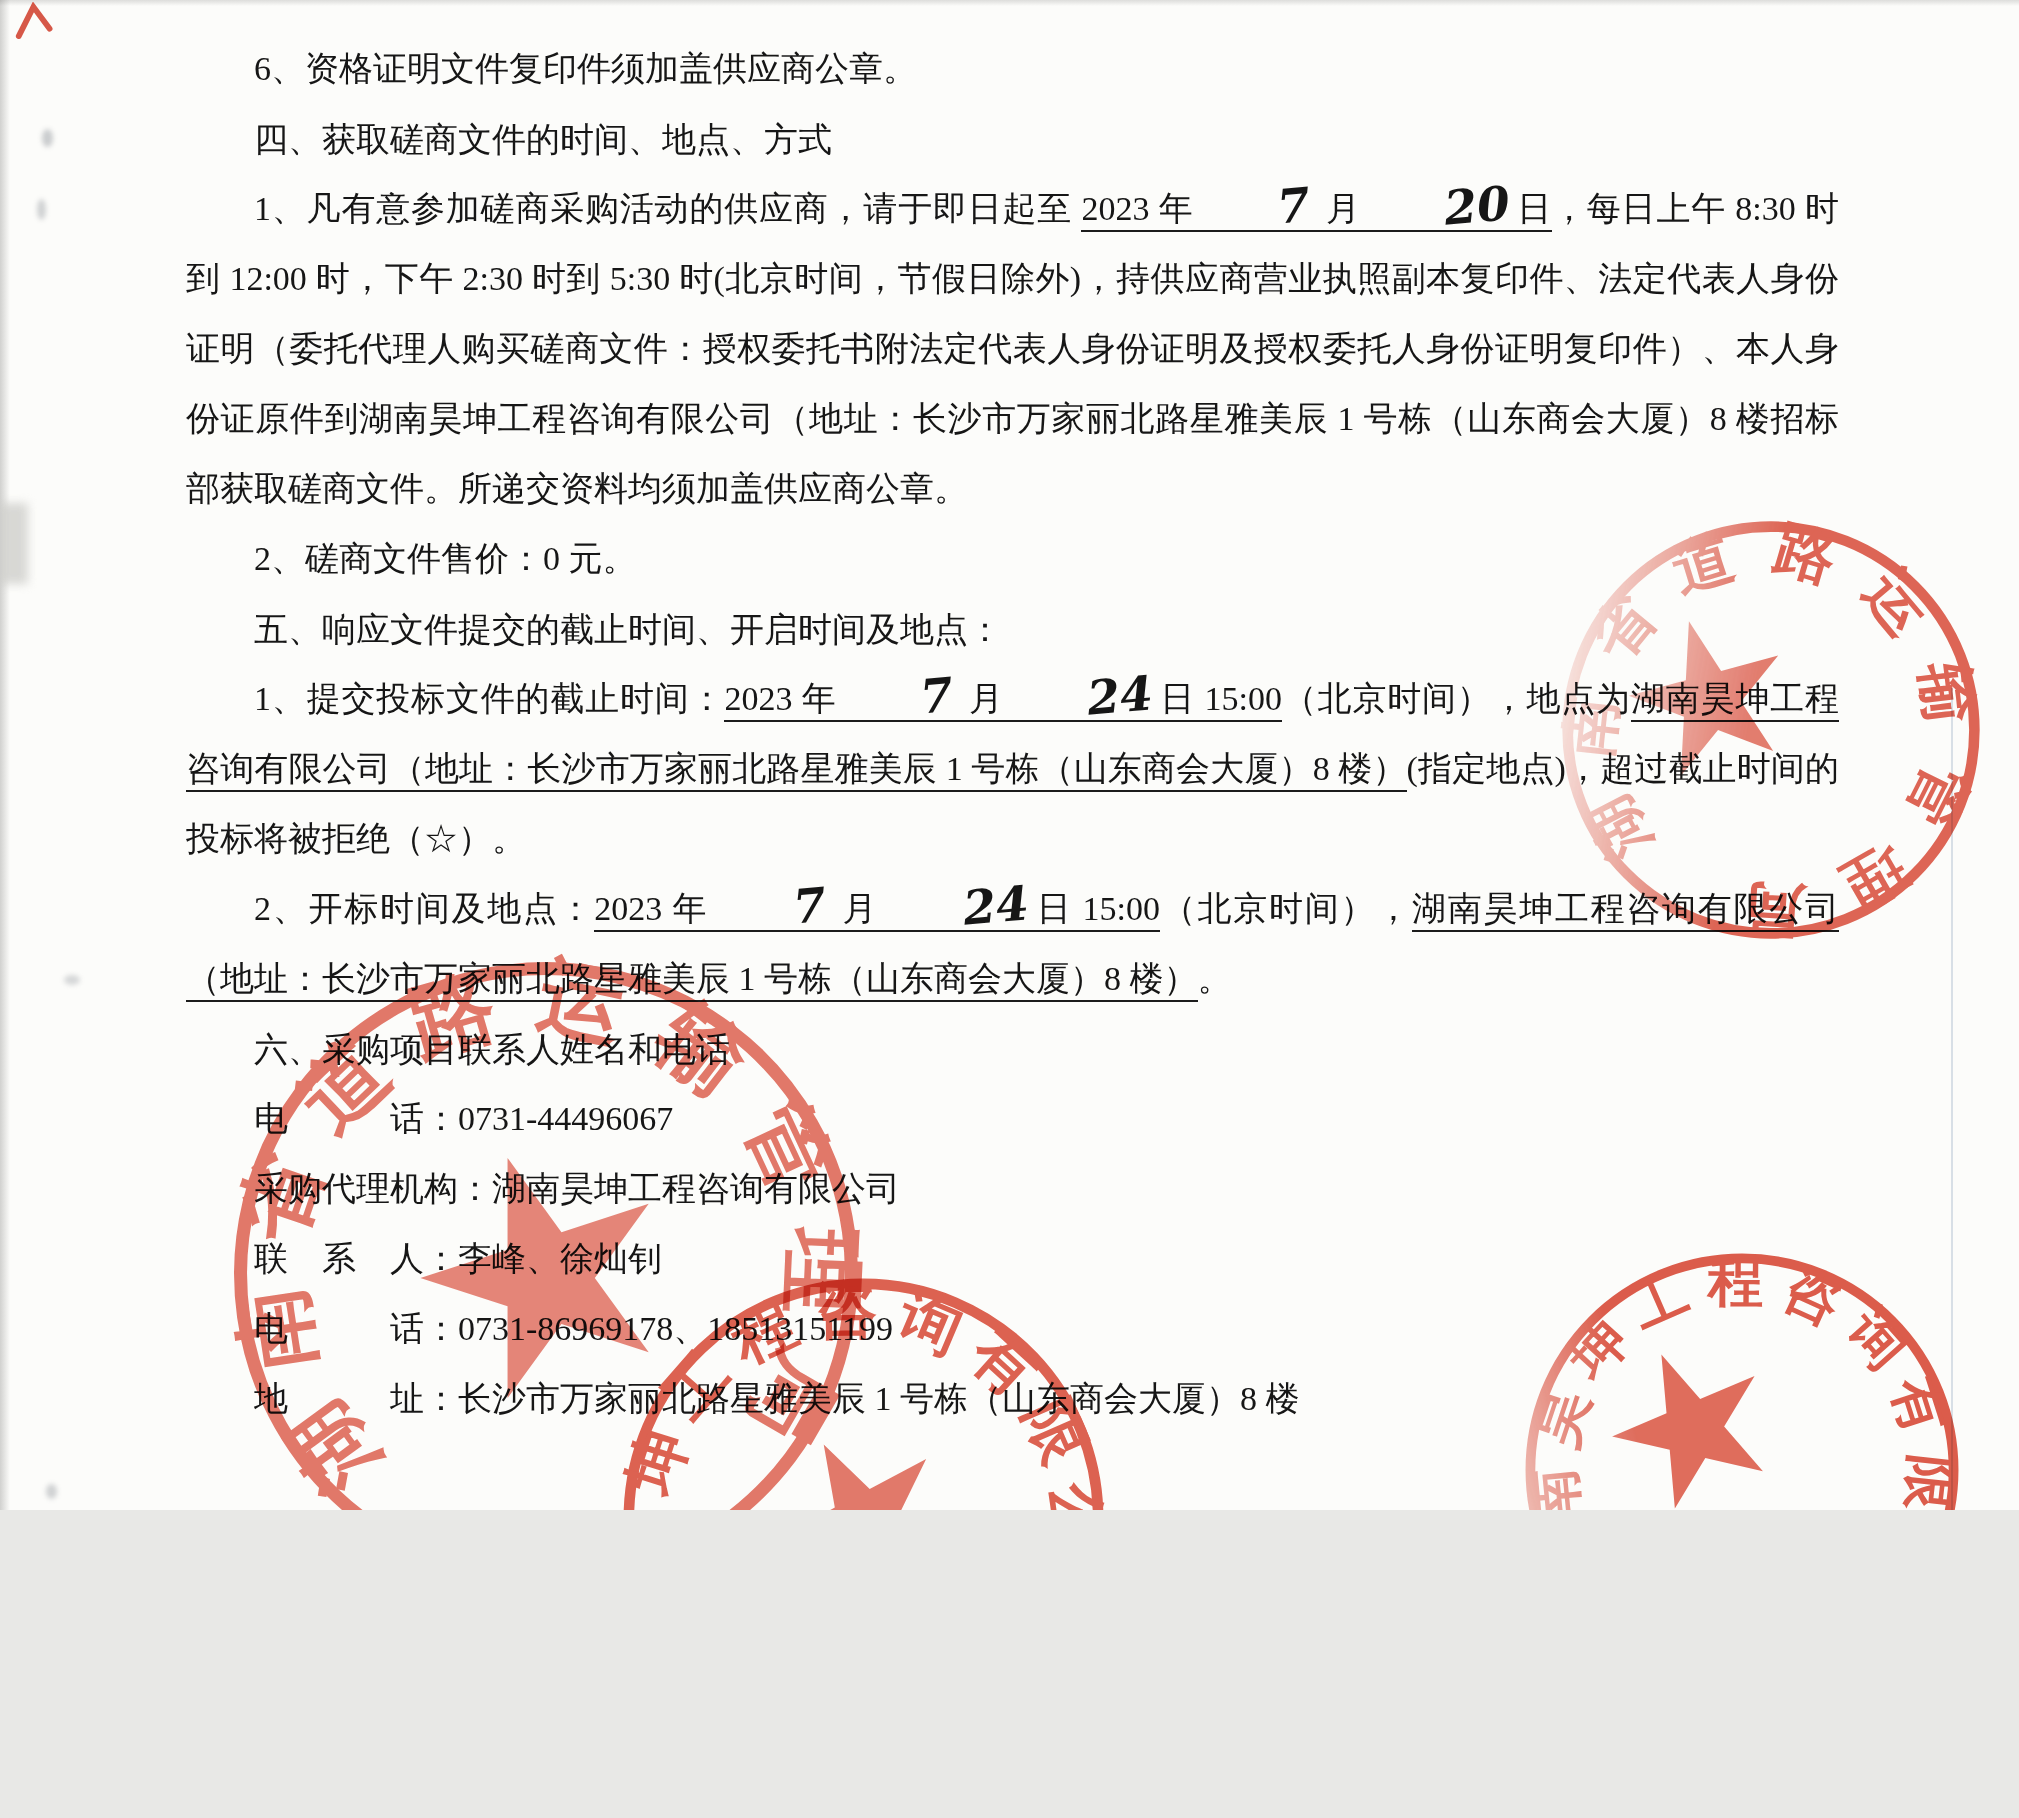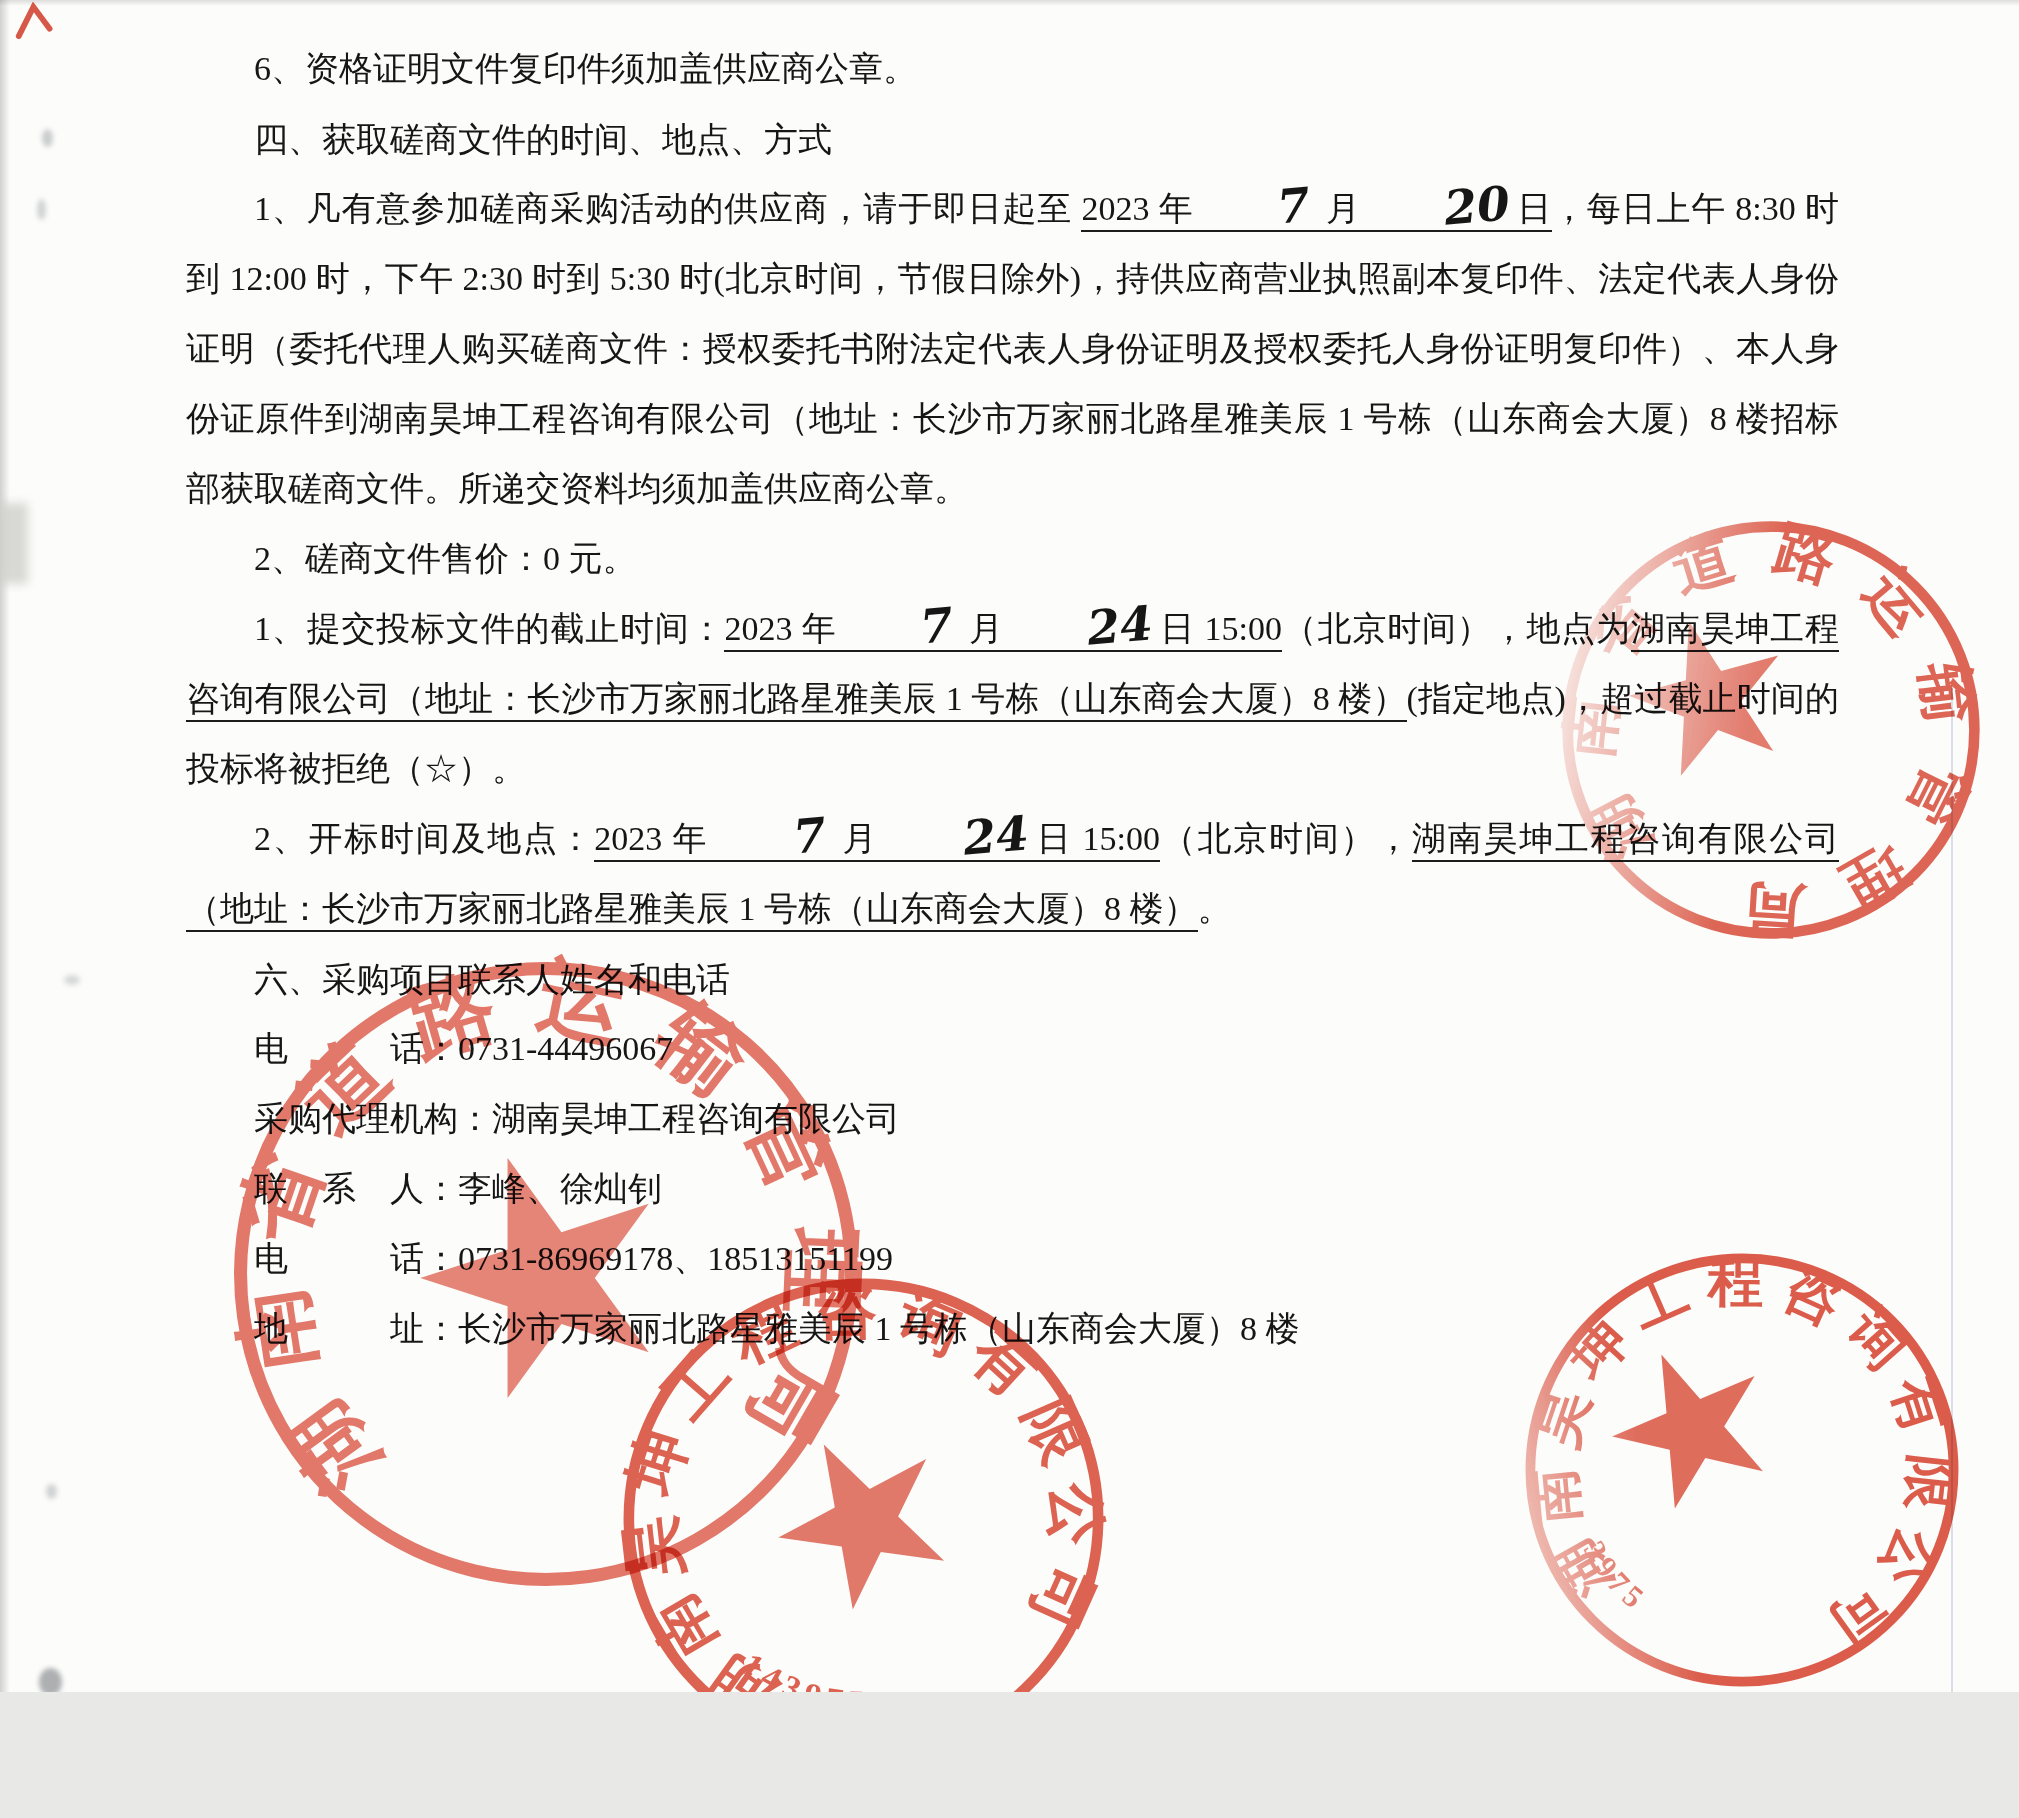--- a/index.html
+++ b/index.html
@@ -1,17 +1,17 @@
 <!DOCTYPE html>
 <html style="font-size:13px"><head>
 <meta charset="utf-8">
 <style>
   html,body{margin:0;padding:0;background:#e8e8e6;}
   .page{
-    position:relative;width:2019px;height:1692px;overflow:hidden;
+    position:relative;width:2019px;height:1510px;overflow:hidden;
     background:#fcfcfa;
     font-family:"Liberation Serif","DejaVu Serif",serif;
     color:#161616;
   }
   .doc{
     position:absolute;left:186px;top:34px;width:1653px;
     font-size:34px;line-height:70px;text-align:justify;
   }
   .doc p{margin:0;text-indent:2em;}
   .heading{font-family:"Liberation Sans","DejaVu Sans",sans-serif;font-weight:400;}
@@ -67,20 +67,21 @@
   <div class="doc">
 
     <p>6、资格证明文件复印件须加盖供应商公章。</p>
 
     <p class="heading">四、获取磋商文件的时间、地点、方式</p>
 
     <p><span>1、凡有意参加磋商采购活动的供应商，请于即日起至 </span><span class="u"><span>2023 年 </span><span class="hw">7</span><span> 月 </span><span class="hw">20</span><span>日</span></span><span>，每日上午 8:30 时到 12:00 时，下午 2:30 时到 5:30 时(北京时间，节假日除外)，持供应商营业执照副本复印件、法定代表人身份证明（委托代理人购买磋商文件：授权委托书附法定代表人身份证明及授权委托人身份证明复印件）、本人身份证原件到湖南昊坤工程咨询有限公司（地址：长沙市万家丽北路星雅美辰 1 号栋（山东商会大厦）8 楼招标部获取磋商文件。所递交资料均须加盖供应商公章。</span></p>
 
     <p>2、磋商文件售价：0 元。</p>
 
+    <p class="heading">五、响应文件提交的截止时间、开启时间及地点：</p>
 
     <p><span>1、提交投标文件的截止时间：</span><span class="u"><span>2023 年 </span><span class="hw">7</span><span> 月 </span><span class="hw">24</span><span>日 15:00</span></span><span>（北京时间），地点为</span><span class="u">湖南昊坤工程咨询有限公司（地址：长沙市万家丽北路星雅美辰 1 号栋（山东商会大厦）8 楼）</span><span>(指定地点)，超过截止时间的投标将被拒绝（☆）。</span></p>
 
     <p><span>2、开标时间及地点：</span><span class="u"><span>2023 年 </span><span class="hw">7</span><span> 月 </span><span class="hw">24</span><span>日 15:00</span></span><span>（北京时间），</span><span class="u">湖南昊坤工程咨询有限公司（地址：长沙市万家丽北路星雅美辰 1 号栋（山东商会大厦）8 楼）</span><span>。</span></p>
 
     <p class="heading">六、采购项目联系人姓名和电话</p>
 
     <p>电　　　话：0731-44496067</p>
     <p>采购代理机构：湖南昊坤工程咨询有限公司</p>
     <p>联　系　人：李峰、徐灿钊</p>

